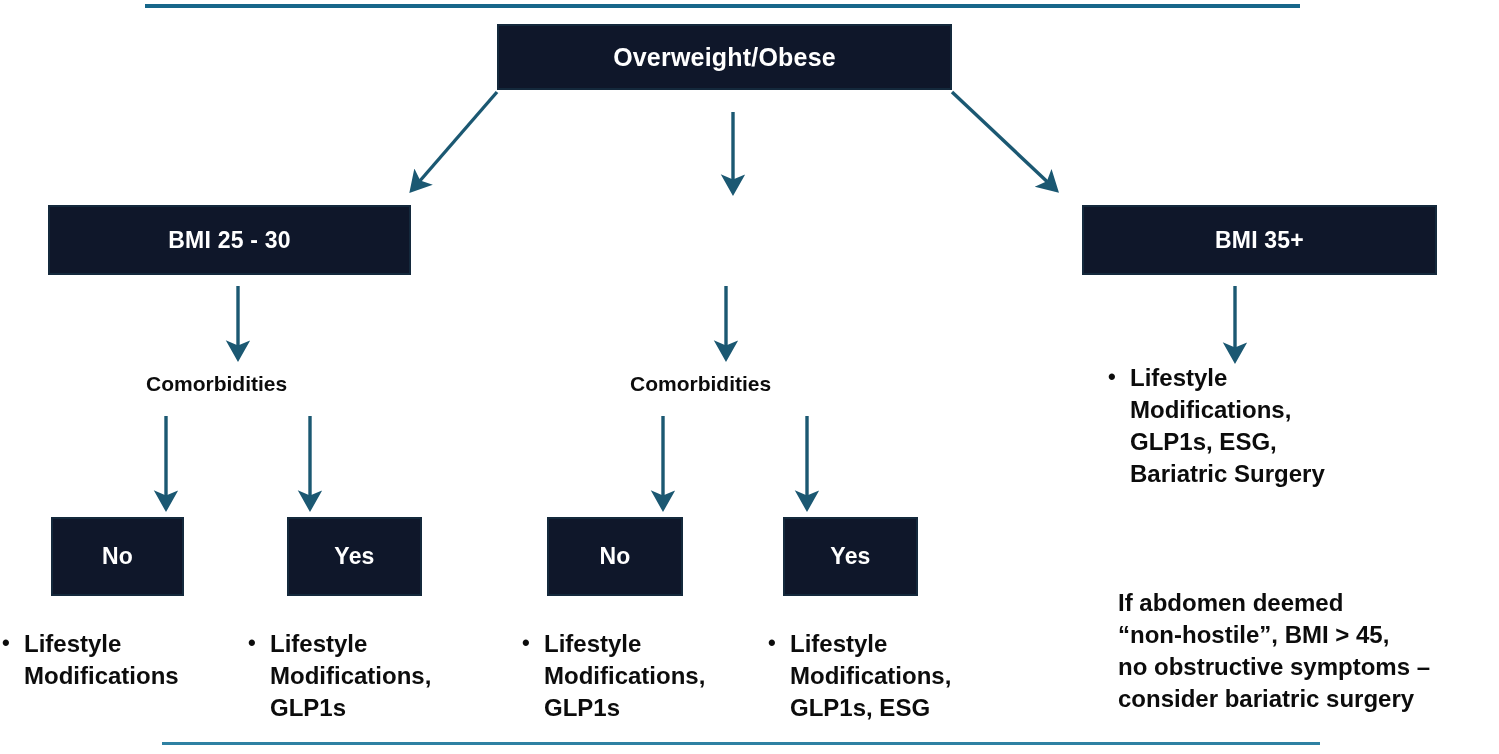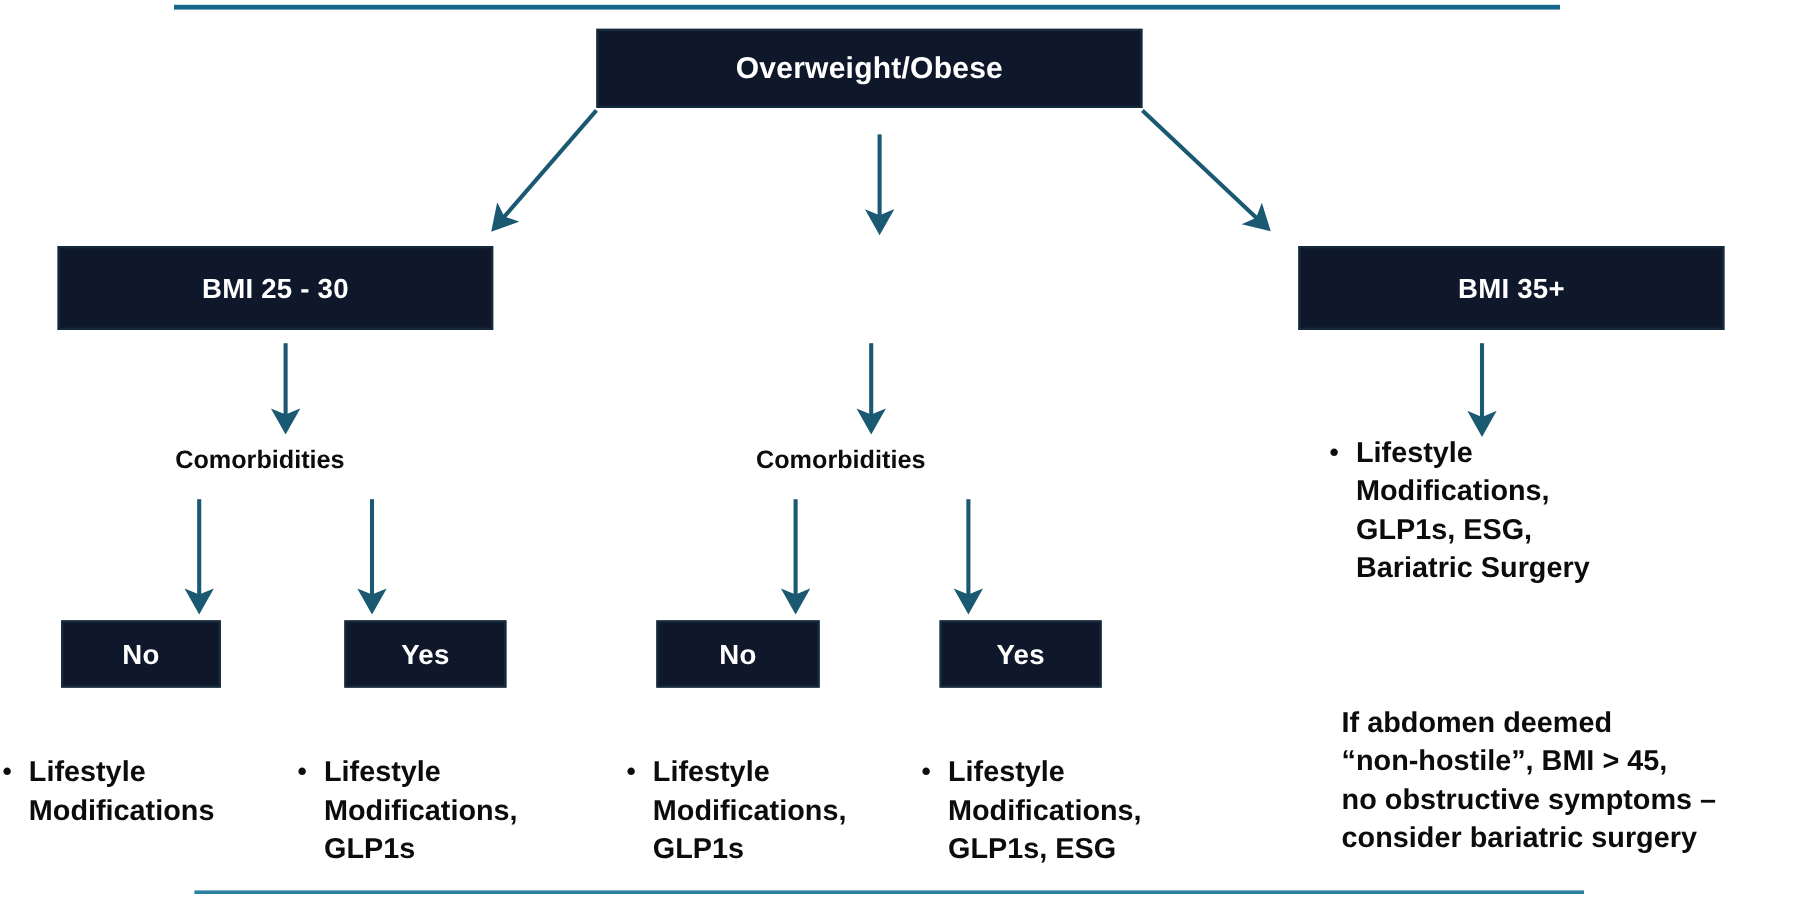--- a/index.html
+++ b/index.html
@@ -37,21 +37,21 @@
     justify-content: center;
     text-align: center;
     letter-spacing: 0.2px;
     box-sizing: border-box;
   }
   .node.root   { left: 497px;  top: 24px;  width: 455px; height: 66px; font-size: 25px; }
   .node.bmi    { top: 205px; height: 70px; font-size: 23px; }
   .node.bmi-a  { left: 48px;   width: 363px; }
   .node.bmi-b  { left: 554px;  width: 357px; }
   .node.bmi-c  { left: 1058px; width: 355px; margin-left: 24px; }
-  .node.dec    { top: 517px; height: 56px; font-size: 23px; }
+  .node.dec    { top: 517px; height: 79px; font-size: 23px; }
   .node.dec-no1  { left: 51px;  width: 133px; }
   .node.dec-yes1 { left: 287px; width: 135px; }
   .node.dec-no2  { left: 547px; width: 136px; }
   .node.dec-yes2 { left: 783px; width: 135px; }
 
   .label {
     position: absolute;
     color: #0c0c0c;
     font-weight: bold;
     font-size: 21px;

